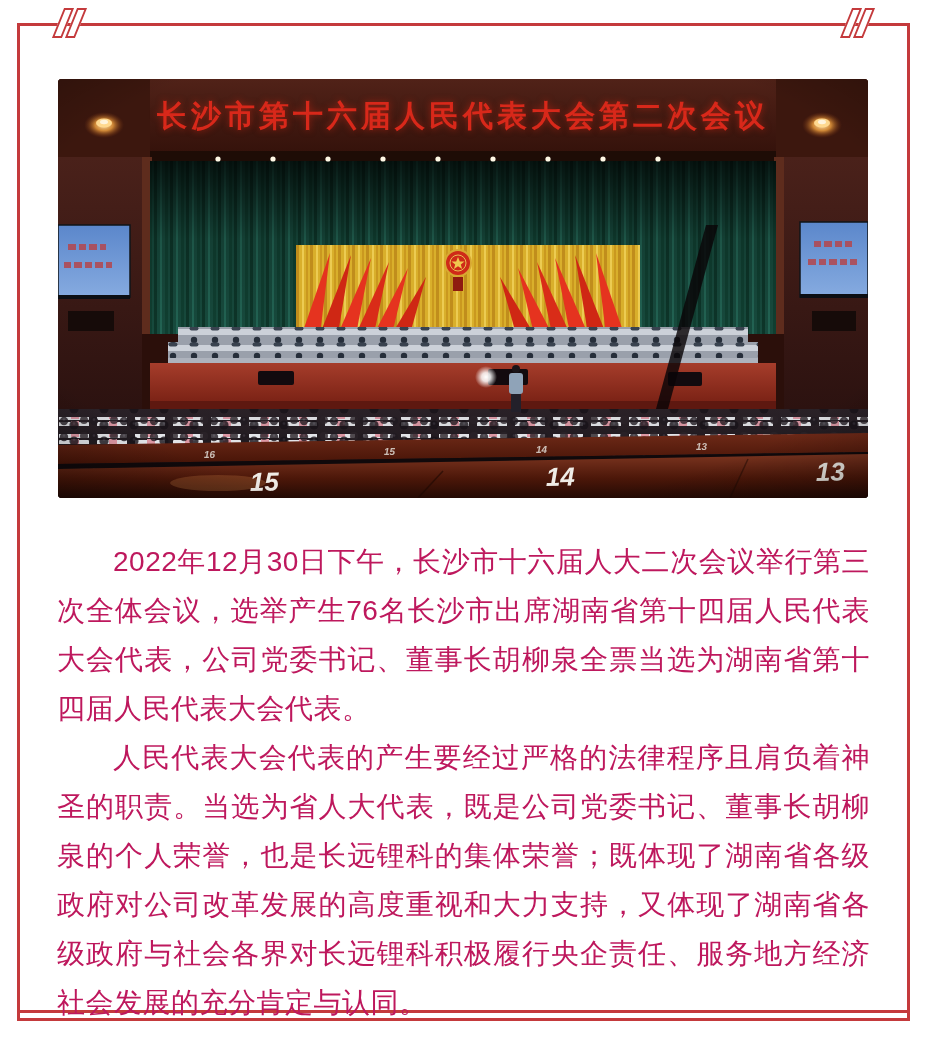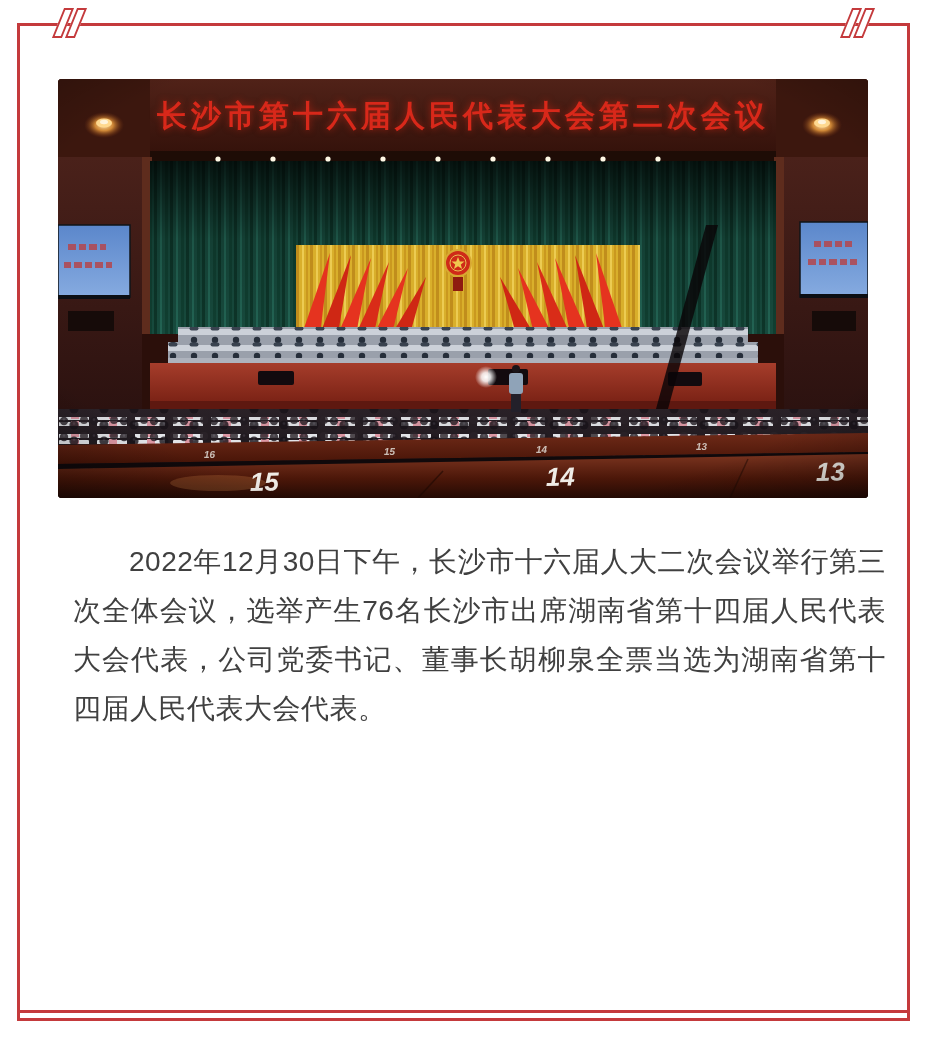--- a/index.html
+++ b/index.html
@@ -26,22 +26,22 @@
     position:absolute;left:58px;top:79px;width:810px;height:419px;
     border-radius:4px;overflow:hidden;background:#2b0f0a;
   }
   .photo svg{display:block;}
   .banner-text{
     font-family:"Liberation Sans","DejaVu Sans",sans-serif;
     font-weight:bold;
   }
   
   .article{
-    position:absolute;left:73px;top:537px;width:813px;
-    font-size:28px;line-height:49px;color:#404040;
+    position:absolute;left:57px;top:537px;width:813px;
+    font-size:28px;line-height:49px;color:#be185d;
     text-align:justify;letter-spacing:0.5px;
   }
   .article p{margin:0;text-indent:2em;}
 </style>
 </head>
 <body>
 
 <div class="frame">
   <div class="frame-extra-bottom"></div>
 </div>
@@ -284,13 +284,14 @@
       <text x="758" y="402" transform="rotate(-1.2 758 402)">13</text>
     </g>
   </g>
 
   <rect width="810" height="419" fill="url(#vign)"></rect>
 </svg>
 </div>
 
 <div class="article">
   <p>2022年12月30日下午，长沙市十六届人大二次会议举行第三次全体会议，选举产生76名长沙市出席湖南省第十四届人民代表大会代表，公司党委书记、董事长胡柳泉全票当选为湖南省第十四届人民代表大会代表。</p>
+  <p>人民代表大会代表的产生要经过严格的法律程序且肩负着神圣的职责。当选为省人大代表，既是公司党委书记、董事长胡柳泉的个人荣誉，也是长远锂科的集体荣誉；既体现了湖南省各级政府对公司改革发展的高度重视和大力支持，又体现了湖南省各级政府与社会各界对长远锂科积极履行央企责任、服务地方经济社会发展的充分肯定与认同。</p>
 </div>
 
 </body></html>

